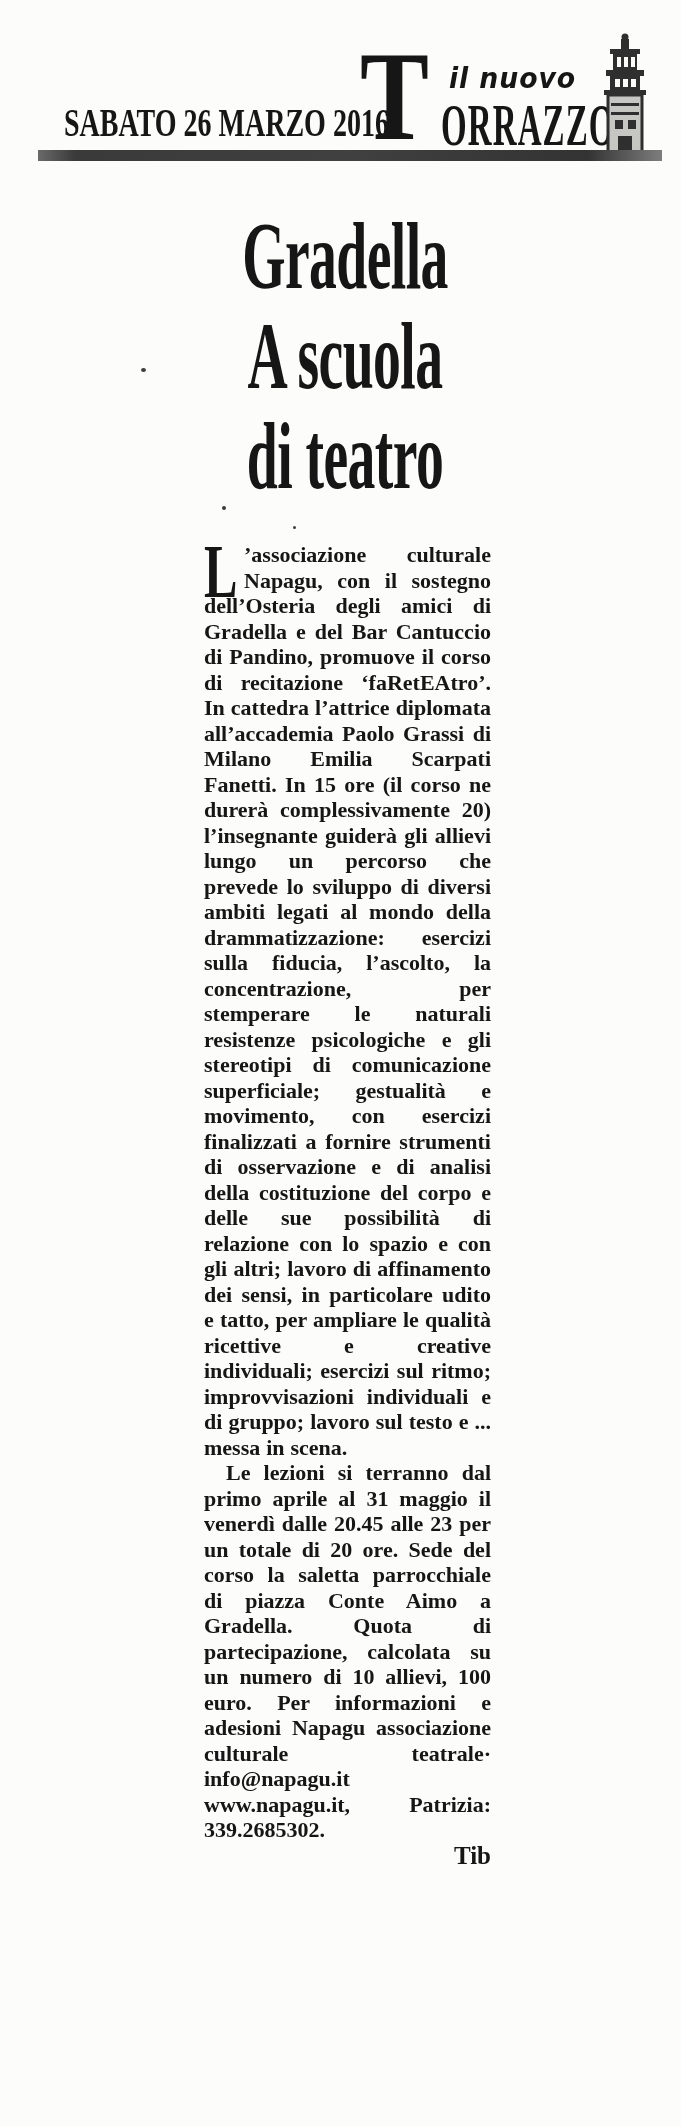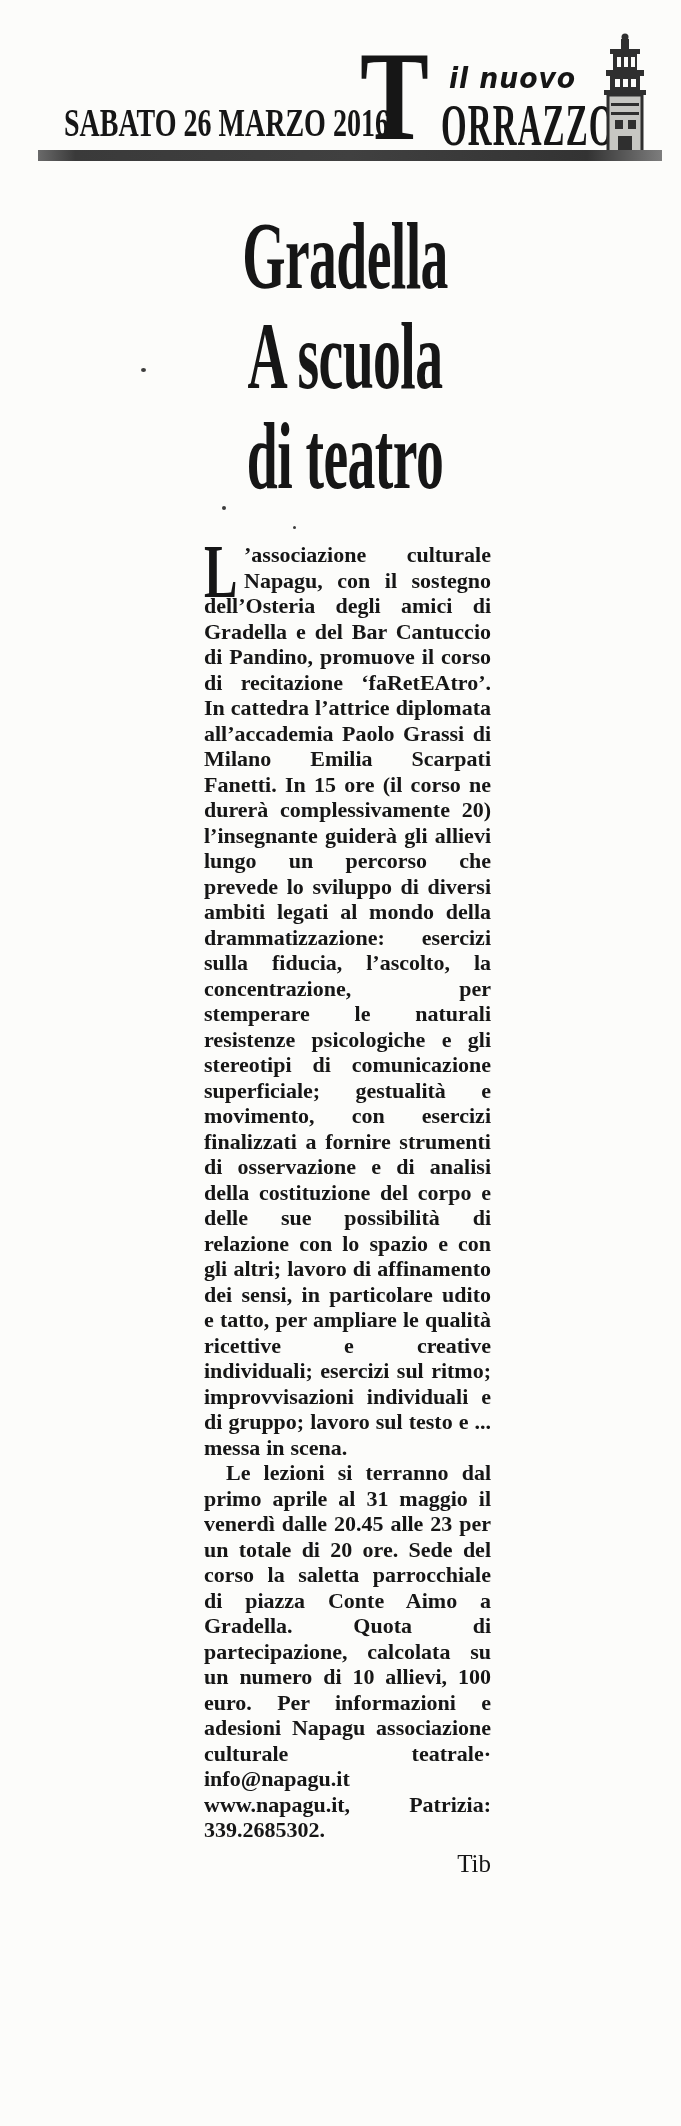--- a/index.html
+++ b/index.html
@@ -60,22 +60,21 @@
     word-spacing:0.02em;
   }
   .col p{margin:0;}
   .dropcap{
     float:left;width:40px;height:51px;
     font-size:76px;line-height:58px;font-weight:bold;
     transform:scaleX(0.66);transform-origin:0 62%;
   }
   .para-2{text-indent:22px;}
   .byline{
-    margin-top:8px;
-    text-align:right;font-size:25px;font-weight:normal;
+    text-align:right;font-size:25px;font-weight:bold;
   }
   
   .speck{position:absolute;background:#3c3c3c;border-radius:50%;}
   .speck.s1{left:141px;top:368px;width:5px;height:4px;}
   .speck.s2{left:222px;top:506px;width:4px;height:4px;}
   .speck.s3{left:293px;top:526px;width:3px;height:3px;}
 </style>
 </head>
 <body>
 

